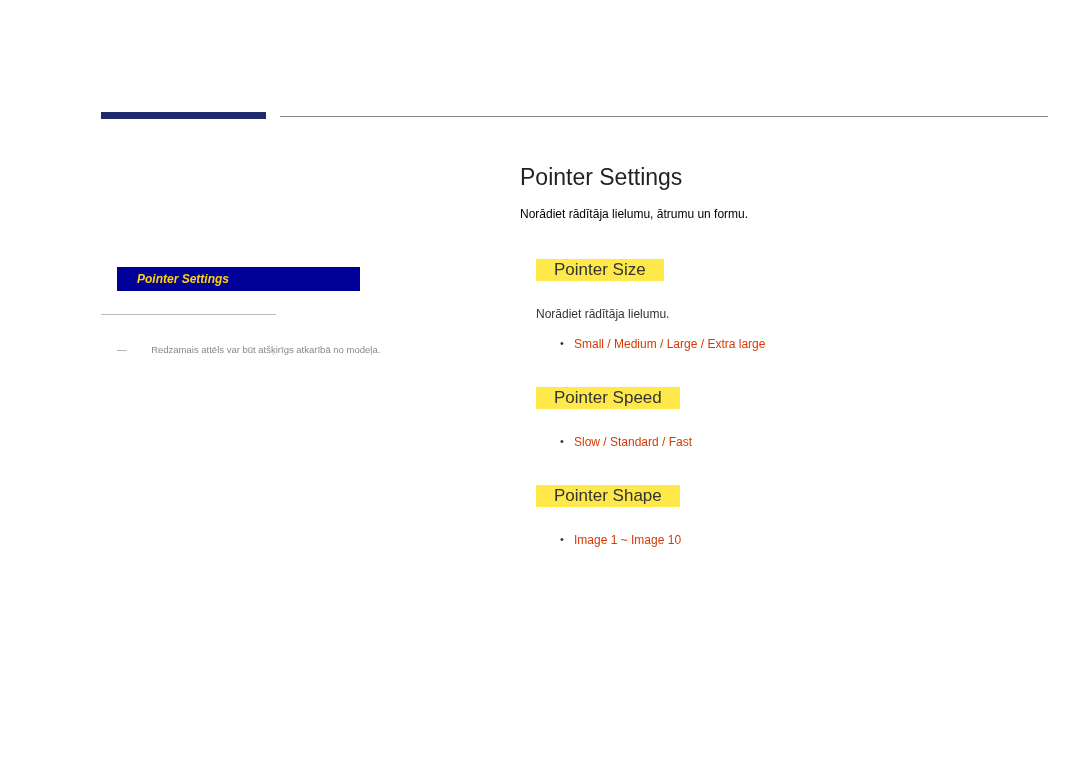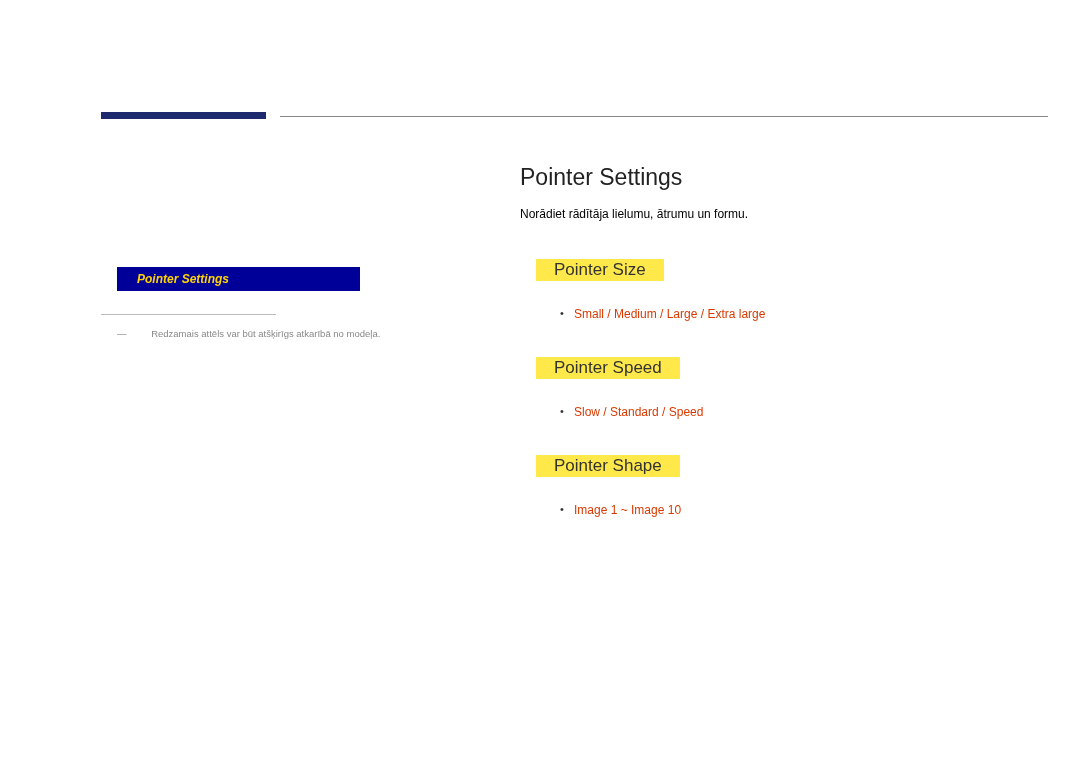--- a/index.html
+++ b/index.html
@@ -48,21 +48,21 @@
       position: absolute;
       left: 53px;
       top: 266px;
       width: 175px;
       height: 1px;
       background: #bbb;
     }
     .footnote {
       position: absolute;
       left: 53px;
-      top: 264px;
+      top: 280px;
       font-size: 9.5px;
       color: #888;
     }
     .footnote-dash {
       display: inline-block;
       margin-right: 6px;
     }
     .main-content {
       position: absolute;
       left: 456px;
@@ -130,29 +130,30 @@
   <span class="footnote-dash">―</span>
   <span>Redzamais attēls var būt atšķirīgs atkarībā no modeļa.</span>
 </div>
 
 <div class="main-content">
   <h1 class="main-title">Pointer Settings</h1>
   <p class="main-intro">Norādiet rādītāja lielumu, ātrumu un formu.</p>
 
   <div class="section">
     <h2 class="section-title">Pointer Size</h2>
+    <p class="section-desc">Norādiet rādītāja lielumu.</p>
     <ul class="option-list">
       <li class="option-item">Small / Medium / Large / Extra large</li>
     </ul>
   </div>
 
   <div class="section">
     <h2 class="section-title">Pointer Speed</h2>
     <ul class="option-list">
-      <li class="option-item">Slow / Standard / Speed</li>
+      <li class="option-item">Slow / Standard / Fast</li>
     </ul>
   </div>
 
   <div class="section">
     <h2 class="section-title">Pointer Shape</h2>
     <ul class="option-list">
       <li class="option-item">Image 1 ~ Image 10</li>
     </ul>
   </div>
 </div>

